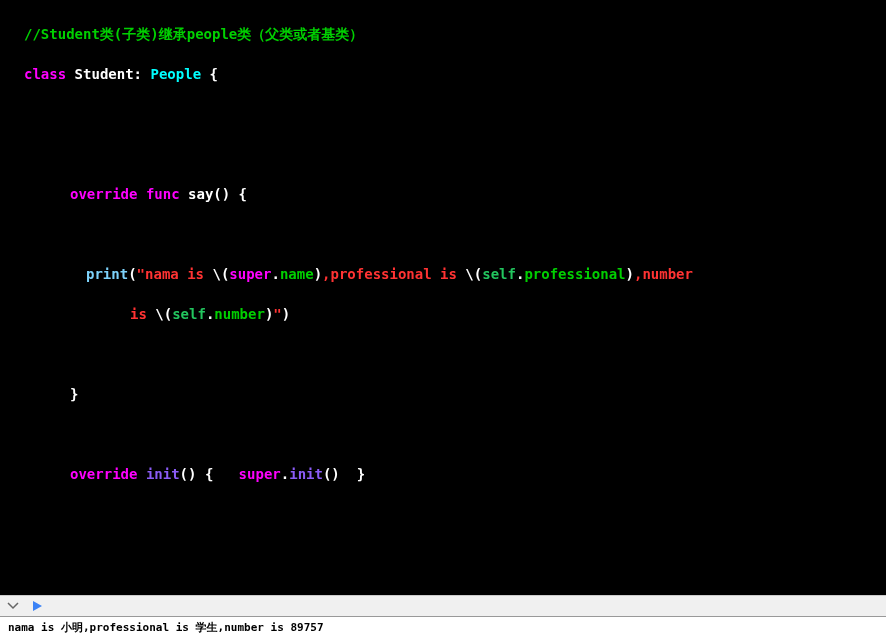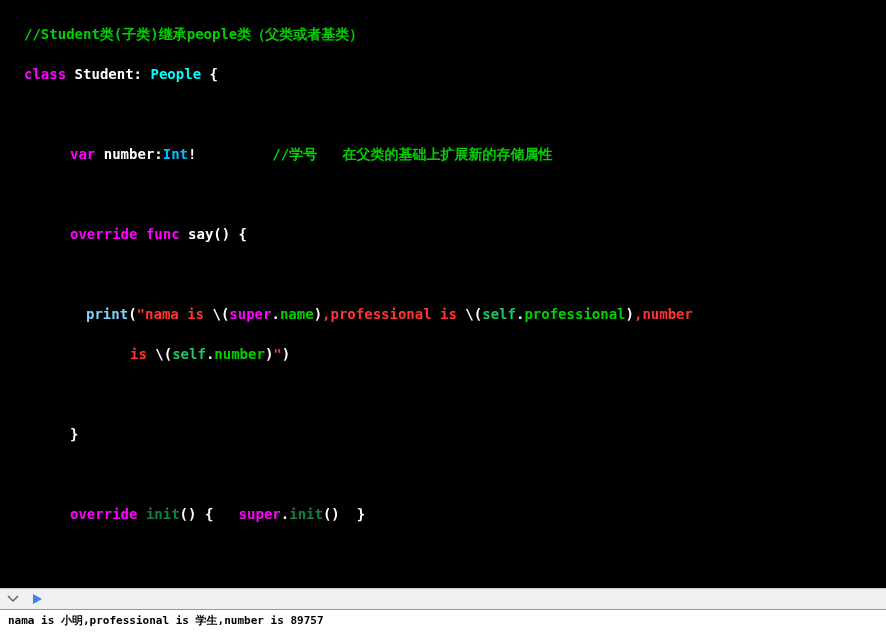--- a/index.html
+++ b/index.html
@@ -33,21 +33,21 @@
 .c-var { color: #ffffff; }
 .c-type { color: #00bfff; }
 .c-plain { color: #ffffff; }
 .c-punc { color: #ffffff; }
 .c-print { color: #7dd3fc; }
 .c-string { color: #ff3333; }
 .c-interp { color: #ffffff; }
 .c-self { color: #22c55e; }
 .c-super { color: #ff00ff; }
 .c-prop { color: #00d000; }
-.c-init { color: #15803d; }
+.c-init { color: #8b5cf6; }
 .console-bar {
   height: 22px;
   background: #f0f0f0;
   border-top: 1px solid #ccc;
   border-bottom: 1px solid #999;
   display: flex;
   align-items: center;
   padding: 0 6px;
   gap: 10px;
 }
@@ -60,31 +60,30 @@
 }
 .console-icon svg { width: 14px; height: 14px; }
 .console-output {
   background: #fff;
   color: #000;
   font-family: "Menlo", "Monaco", monospace;
   font-size: 11px;
   font-weight: bold;
   padding: 3px 8px;
   white-space: pre;
-  height: 31px;
+  height: 24px;
 }
 </style>
 </head>
 <body>
 
 <div class="code-area">
 <div class="code-line"><span class="c-comment">//Student类(子类)继承people类（父类或者基类）</span></div>
 <div class="code-line"><span class="c-keyword">class</span> <span class="c-class">Student</span><span class="c-punc">:</span> <span class="c-inherit">People</span> <span class="c-punc">{</span></div>
 <div class="code-line">&nbsp;</div>
-<div class="code-line indent1"><span class="c-keyword">var</span> <span class="c-var">number</span><span class="c-punc">:</span><span class="c-type">Int</span><span class="c-punc">!</span><span class="c-comment">         //学号   在父类的基础上扩展新的存储属性</span></div>
 <div class="code-line">&nbsp;</div>
 <div class="code-line indent1"><span class="c-keyword">override</span> <span class="c-keyword">func</span> <span class="c-plain">say</span><span class="c-punc">()</span><span class="c-punc"> {</span></div>
 <div class="code-line">&nbsp;</div>
 <div class="code-line indent2"><span class="c-print">print</span><span class="c-punc">(</span><span class="c-string">"nama is </span><span class="c-interp">\(</span><span class="c-super">super</span><span class="c-punc">.</span><span class="c-prop">name</span><span class="c-interp">)</span><span class="c-string">,professional is </span><span class="c-interp">\(</span><span class="c-self">self</span><span class="c-punc">.</span><span class="c-prop">professional</span><span class="c-interp">)</span><span class="c-string">,number</span></div>
 <div class="code-line wrap2"><span class="c-string">is </span><span class="c-interp">\(</span><span class="c-self">self</span><span class="c-punc">.</span><span class="c-prop">number</span><span class="c-interp">)</span><span class="c-string">"</span><span class="c-punc">)</span></div>
 <div class="code-line">&nbsp;</div>
 <div class="code-line indent1"><span class="c-punc">}</span></div>
 <div class="code-line">&nbsp;</div>
 <div class="code-line indent1"><span class="c-keyword">override</span> <span class="c-init">init</span><span class="c-punc">()</span><span class="c-punc"> {   </span><span class="c-super">super</span><span class="c-punc">.</span><span class="c-init">init</span><span class="c-punc">()</span><span class="c-punc">  }</span></div>
 

